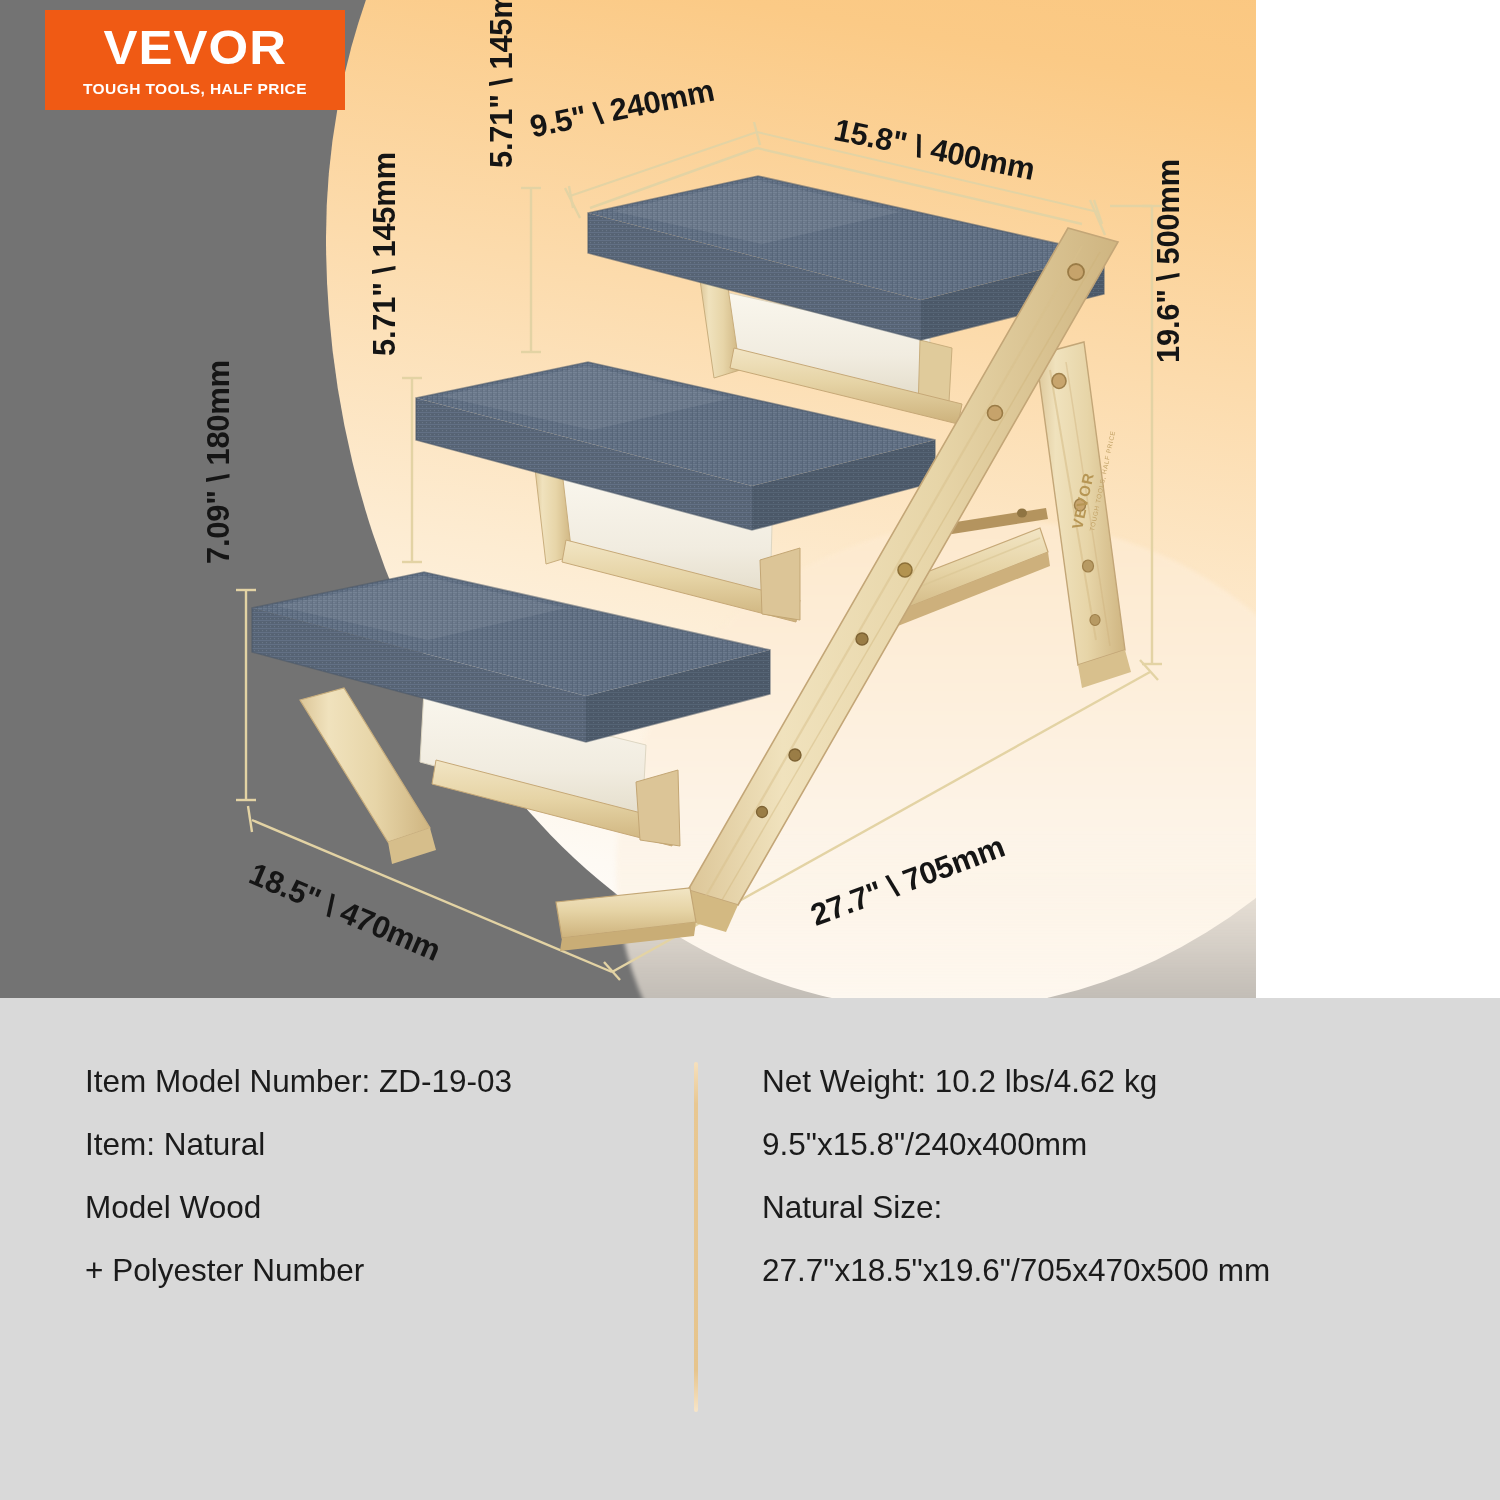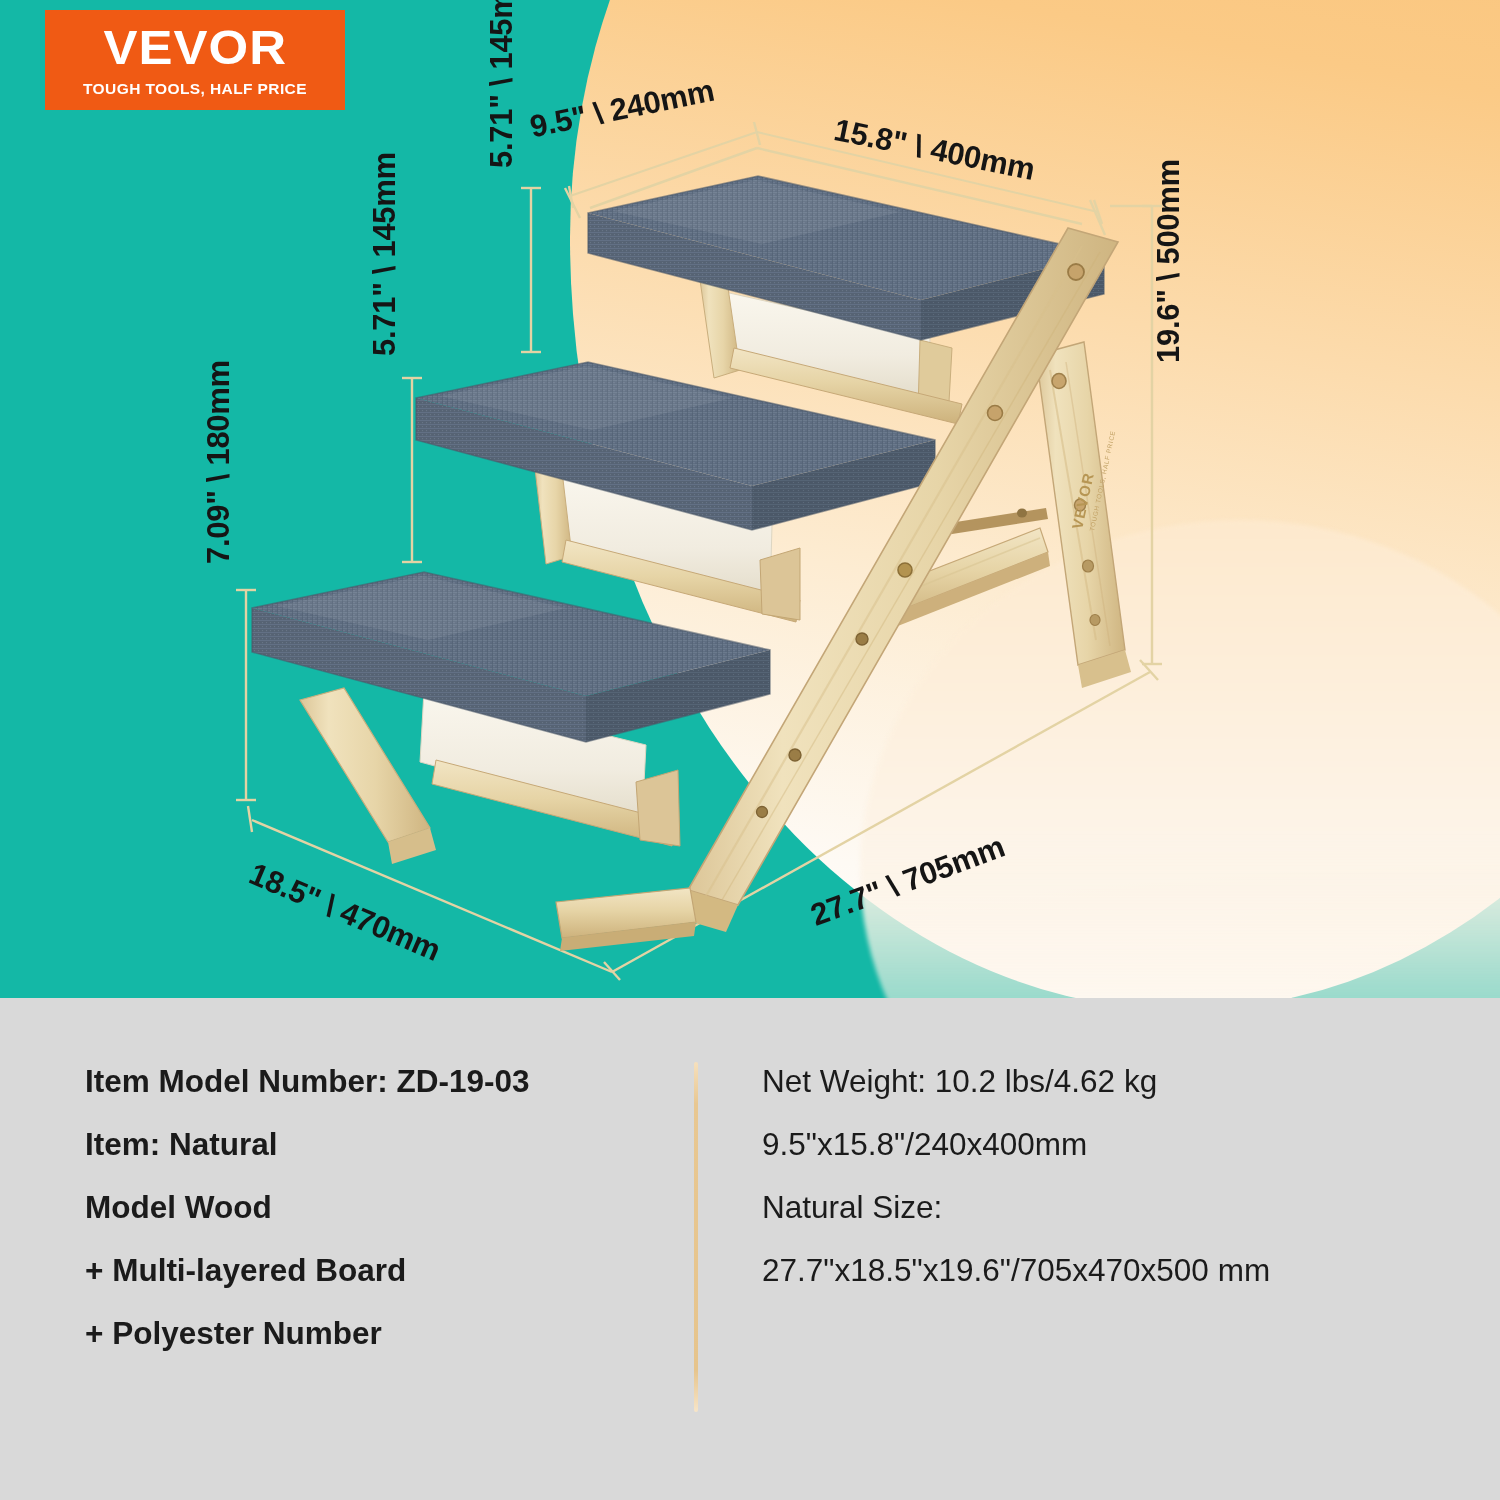--- a/index.html
+++ b/index.html
@@ -6,22 +6,22 @@
   html,body { width:1500px; height:1500px; }
   body {
     font-family:"Liberation Sans", sans-serif;
     background:#ffffff;
     overflow:hidden;
     position:relative;
   }
 
   
   #product-panel{
-    position:absolute; left:0; top:0; width:1500px; height:998px;
-    background:#14b8a6; overflow:hidden;
+    position:absolute; left:0; top:0; width:1256px; height:998px;
+    background:#737373; overflow:hidden;
   }
 
   
   .bg-blob{
     position:absolute; pointer-events:none;
   }
   #blob-orange{
     right:-250px; top:-420px;
     width:1180px; height:1430px;
     border-radius:50% 50% 48% 52% / 46% 54% 46% 54%;
@@ -78,21 +78,21 @@
   #spec-panel{
     position:absolute; left:0; top:998px; width:1500px; height:502px;
     background:#d9d9d9; z-index:30;
   }
   #spec-divider{
     position:absolute; left:694px; top:1062px; width:4px; height:350px;
     background:linear-gradient(180deg,#f6e0bd 0%, #e8c791 12%, #e6c48c 88%, #f7e5c8 100%);
     border-radius:2px; z-index:32;
   }
   .spec-col{ position:absolute; z-index:33; }
-  #spec-col-left { left:85px;  top:1050px; width:580px;font-weight:bold; }
+  #spec-col-left { left:85px;  top:1050px; width:580px; }
   #spec-col-right{ left:762px; top:1050px; width:690px; }
   .spec-line{
     color:#1b1b1b; font-size:31.5px; line-height:63px;
     font-family:"Liberation Sans", sans-serif; white-space:nowrap;
   }
 </style>
 </head>
 <body>
 
 <div id="product-panel">
@@ -307,21 +307,20 @@
   <div class="dim-label" id="dim-bot-right">27.7" \ 705mm</div>
 </div>
 
 <div id="spec-panel"></div>
 <div id="spec-divider"></div>
 
 <div class="spec-col" id="spec-col-left">
   <div class="spec-line">Item Model Number: ZD-19-03</div>
   <div class="spec-line">Item: Natural</div>
   <div class="spec-line">Model Wood</div>
-  <div class="spec-line">+ Multi-layered Board</div>
   <div class="spec-line">+ Polyester Number</div>
 </div>
 
 <div class="spec-col" id="spec-col-right">
   <div class="spec-line">Net Weight: 10.2 lbs/4.62 kg</div>
   <div class="spec-line">9.5"x15.8"/240x400mm</div>
   <div class="spec-line">Natural Size:</div>
   <div class="spec-line">27.7"x18.5"x19.6"/705x470x500 mm</div>
 </div>
 

